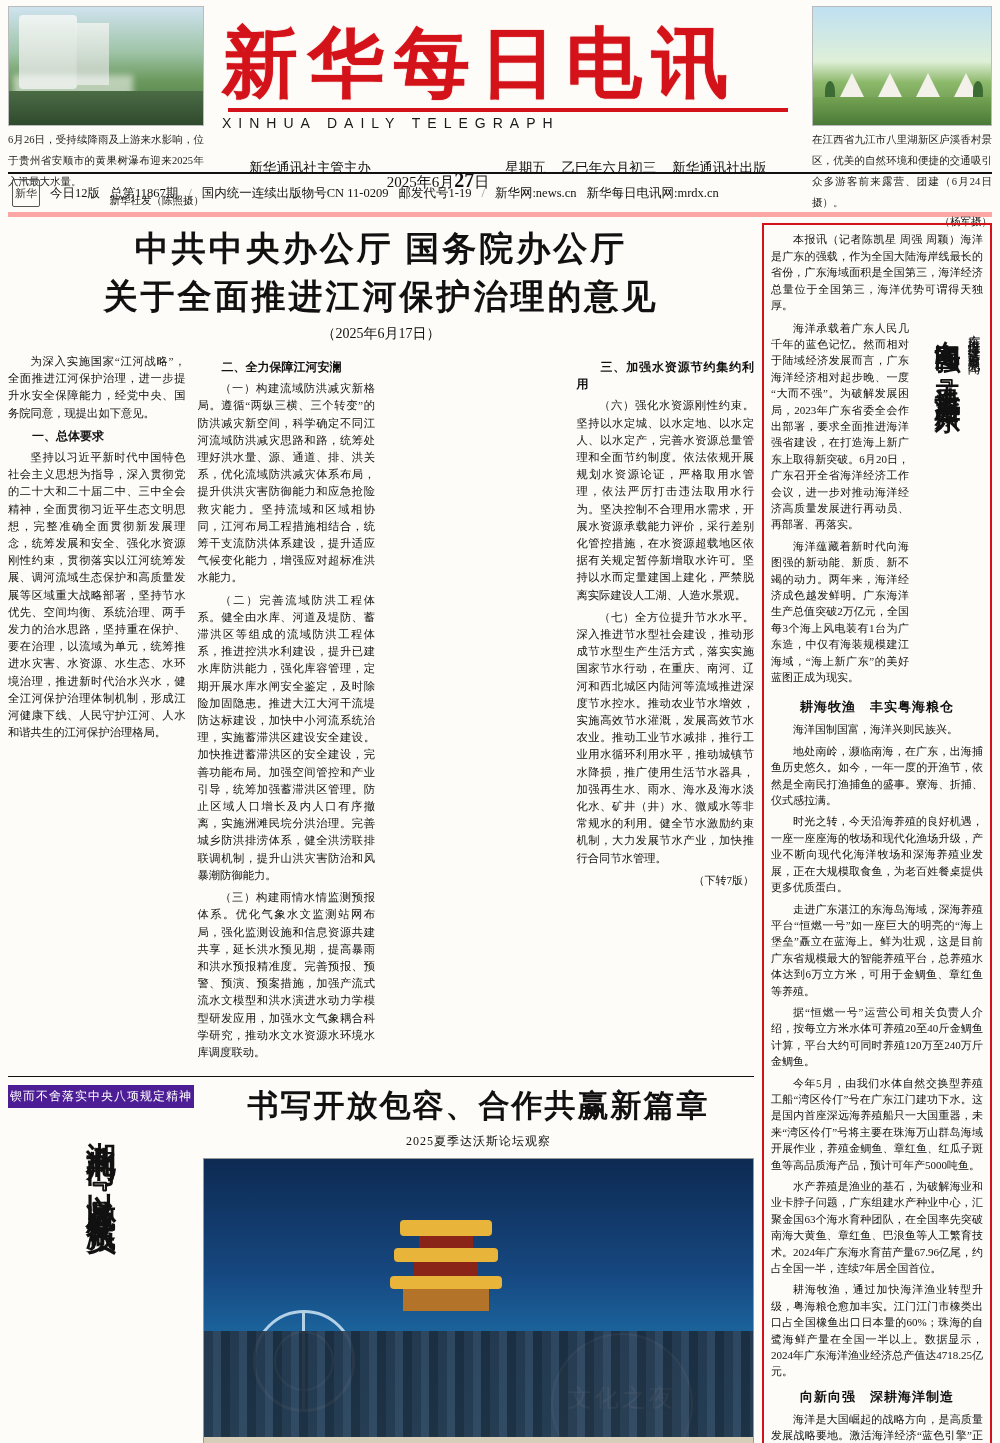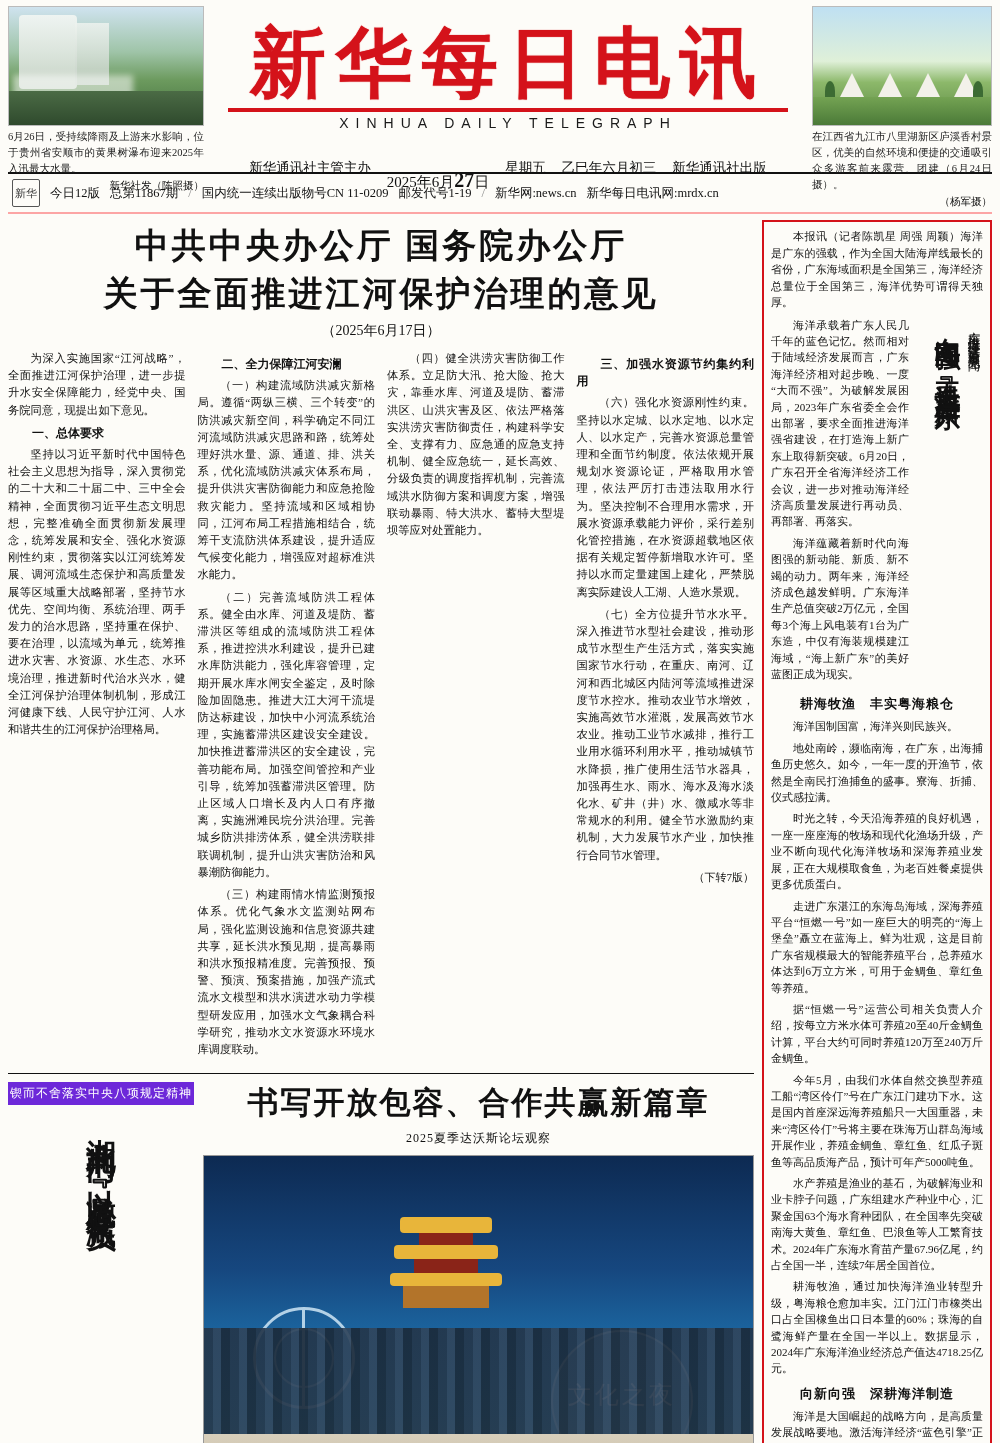--- a/index.html
+++ b/index.html
@@ -12,41 +12,41 @@
 
   
   .masthead{display:flex;align-items:flex-start;padding:6px 8px 0 8px;height:168px;box-sizing:border-box;}
   .mh-left{width:196px;flex:0 0 196px;}
   .mh-photo{width:196px;height:120px;border:1px solid #bbb;box-sizing:border-box;position:relative;overflow:hidden;
     background:linear-gradient(180deg,#cfe3ef 0%,#9fc4a8 38%,#6c9a5e 62%,#3f6b3a 100%);}
   .mh-photo .falls{position:absolute;left:10px;top:8px;width:58px;height:74px;background:linear-gradient(180deg,#f2f6f3,#cfd9cf);border-radius:4px;opacity:.92;}
   .mh-photo .falls2{position:absolute;left:66px;top:16px;width:34px;height:62px;background:linear-gradient(180deg,#eef3ef,#c3cfc4);opacity:.85;}
   .mh-photo .rock{position:absolute;left:0;bottom:0;width:200px;height:34px;background:linear-gradient(180deg,#4b6b45,#2f4a2d);}
   .mh-photo .mist{position:absolute;left:4px;bottom:24px;width:120px;height:26px;background:rgba(255,255,255,.55);filter:blur(3px);}
-  .mh-cap{font-size:10.5px;line-height:16px;margin-top:3px;color:#222;text-align:justify;}
+  .mh-cap{font-size:10.5px;line-height:21px;margin-top:3px;color:#222;text-align:justify;}
   .mh-credit{font-size:10.5px;text-align:right;margin-top:2px;}
 
-  .mh-center{flex:1;text-align:center;padding:0 18px;}
+  .mh-center{flex:1;padding:0 18px;}
   .logo-cn{font-family:"Liberation Serif",serif;font-weight:bold;color:#d4121a;font-size:76px;letter-spacing:10px;line-height:86px;margin-top:14px;
     text-shadow:0 0 1px #d4121a;}
   .logo-bar{height:4px;background:#d4121a;margin:2px auto 3px auto;width:560px;}
   .logo-en{font-size:14px;letter-spacing:7px;color:#1a1a1a;font-family:"Liberation Sans",sans-serif;}
   .mh-meta{display:flex;align-items:center;justify-content:center;gap:16px;margin-top:12px;font-size:13.5px;}
   .mh-meta .date{font-size:15px;margin-top:26px;}
   .mh-meta .date b{font-size:20px;}
 
   .mh-right{width:180px;flex:0 0 180px;}
   .mh-photo2{width:180px;height:120px;border:1px solid #bbb;box-sizing:border-box;position:relative;overflow:hidden;
     background:linear-gradient(180deg,#bfe0f2 0%,#dff0d8 46%,#8cb86a 64%,#58853f 100%);}
   .mh-photo2 .tent{position:absolute;bottom:26px;width:0;height:0;border-left:13px solid transparent;border-right:13px solid transparent;border-bottom:26px solid #f3f1ea;}
   .mh-photo2 .t1{left:26px}.mh-photo2 .t2{left:64px}.mh-photo2 .t3{left:102px}.mh-photo2 .t4{left:140px}
   .mh-photo2 .grass{position:absolute;left:0;bottom:0;width:100%;height:28px;background:linear-gradient(180deg,#74a353,#4b7a38);}
   .mh-photo2 .tree{position:absolute;bottom:24px;width:10px;height:20px;background:#3c6b33;border-radius:50% 50% 20% 20%;}
 
-  .topline{border-top:2px solid #111;border-bottom:2px solid #fca5a5;margin:4px 8px 0 8px;}
+  .topline{border-top:2px solid #111;border-bottom:5px solid #fca5a5;margin:4px 8px 0 8px;}
   .topbar{display:flex;align-items:center;gap:10px;font-size:12.5px;padding:5px 4px;}
   .topbar .mark{width:26px;height:26px;border:1px solid #555;display:flex;align-items:center;justify-content:center;font-size:11px;border-radius:2px;color:#333;}
   .topbar .sep{color:#888;}
 
   
   .content{display:flex;padding:6px 8px 0 8px;gap:8px;box-sizing:border-box;}
   .col-main{flex:1;min-width:0;}
   .col-right{width:230px;flex:0 0 230px;border:2px solid #d4121a;box-sizing:border-box;padding:6px 7px;}
 
   
@@ -57,21 +57,21 @@
   .doc-cols{display:flex;gap:12px;font-size:11.3px;line-height:17.2px;text-align:justify;}
   .doc-cols .c{flex:1;min-width:0;}
   .doc-cols p{margin:0 0 5px 0;text-indent:2em;}
   .doc-cols h3{font-size:12px;margin:6px 0 4px 0;text-indent:2em;font-weight:bold;}
 
   .sect-div{border-top:1px solid #111;margin:10px 0 0 0;}
 
   
   .mid{display:flex;gap:9px;margin-top:8px;}
   .mid-left{width:186px;flex:0 0 186px;}
-  .ribbon{background:#6d28d9;color:#fff;font-size:12px;text-align:center;padding:3px 2px;letter-spacing:1px;}
+  .ribbon{background:#4c1d95;color:#fff;font-size:12px;text-align:center;padding:3px 2px;letter-spacing:1px;}
   .vtitle{writing-mode:vertical-rl;text-orientation:upright;font-size:30px;font-weight:bold;line-height:42px;letter-spacing:4px;height:330px;margin:10px auto;}
 
   .mid-right{flex:1;min-width:0;}
   .feature-title{font-size:31px;font-weight:bold;text-align:center;letter-spacing:2px;line-height:42px;}
   .feature-sub{font-size:12px;text-align:center;margin:6px 0 8px 0;letter-spacing:1px;}
 
   .photo{width:100%;height:380px;position:relative;overflow:hidden;border:1px solid #999;box-sizing:border-box;
     background:linear-gradient(180deg,#0d2a52 0%,#16477f 30%,#1d6ea8 52%,#2b8ab5 68%,#9fb9a8 100%);}
   .ph-pagoda{position:absolute;left:44%;top:16%;width:110px;height:96px;transform:translateX(-50%);}
   .ph-pagoda .roof{position:absolute;left:50%;transform:translateX(-50%);background:#e8b53a;border-radius:4px;}
@@ -178,21 +178,20 @@
           <h3>一、总体要求</h3>
           <p>坚持以习近平新时代中国特色社会主义思想为指导，深入贯彻党的二十大和二十届二中、三中全会精神，全面贯彻习近平生态文明思想，完整准确全面贯彻新发展理念，统筹发展和安全、强化水资源刚性约束，贯彻落实以江河统筹发展、调河流域生态保护和高质量发展等区域重大战略部署，坚持节水优先、空间均衡、系统治理、两手发力的治水思路，坚持重在保护、要在治理，以流域为单元，统筹推进水灾害、水资源、水生态、水环境治理，推进新时代治水兴水，健全江河保护治理体制机制，形成江河健康下线、人民守护江河、人水和谐共生的江河保护治理格局。</p>
         </div>
         <div class="c">
           <h3>二、全力保障江河安澜</h3>
           <p>（一）构建流域防洪减灾新格局。遵循“两纵三横、三个转变”的防洪减灾新空间，科学确定不同江河流域防洪减灾思路和路，统筹处理好洪水量、源、通道、排、洪关系，优化流域防洪减灾体系布局，提升供洪灾害防御能力和应急抢险救灾能力。坚持流域和区域相协同，江河布局工程措施相结合，统筹干支流防洪体系建设，提升适应气候变化能力，增强应对超标准洪水能力。</p>
           <p>（二）完善流域防洪工程体系。健全由水库、河道及堤防、蓄滞洪区等组成的流域防洪工程体系，推进控洪水利建设，提升已建水库防洪能力，强化库容管理，定期开展水库水闸安全鉴定，及时除险加固隐患。推进大江大河干流堤防达标建设，加快中小河流系统治理，实施蓄滞洪区建设安全建设。加快推进蓄滞洪区的安全建设，完善功能布局。加强空间管控和产业引导，统筹加强蓄滞洪区管理。防止区域人口增长及内人口有序撤离，实施洲滩民垸分洪治理。完善城乡防洪排涝体系，健全洪涝联排联调机制，提升山洪灾害防治和风暴潮防御能力。</p>
           <p>（三）构建雨情水情监测预报体系。优化气象水文监测站网布局，强化监测设施和信息资源共建共享，延长洪水预见期，提高暴雨和洪水预报精准度。完善预报、预警、预演、预案措施，加强产流式流水文模型和洪水演进水动力学模型研发应用，加强水文气象耦合科学研究，推动水文水资源水环境水库调度联动。</p>
         </div>
         <div class="c">
-          <p>（四）健全洪涝灾害防御工作体系。立足防大汛、抢大险、抢大灾，靠垂水库、河道及堤防、蓄滞洪区、山洪灾害及区、依法严格落实洪涝灾害防御责任，构建科学安全、支撑有力、应急通的应急支持机制、健全应急统一，延长高效、分级负责的调度指挥机制，完善流域洪水防御方案和调度方案，增强联动暴雨、特大洪水、蓄特大型堤坝等应对处置能力。</p>
         </div>
         <div class="c">
           <h3>三、加强水资源节约集约利用</h3>
           <p>（六）强化水资源刚性约束。坚持以水定城、以水定地、以水定人、以水定产，完善水资源总量管理和全面节约制度。依法依规开展规划水资源论证，严格取用水管理，依法严厉打击违法取用水行为。坚决控制不合理用水需求，开展水资源承载能力评价，采行差别化管控措施，在水资源超载地区依据有关规定暂停新增取水许可。坚持以水而定量建国上建化，严禁脱离实际建设人工湖、人造水景观。</p>
           <p>（七）全方位提升节水水平。深入推进节水型社会建设，推动形成节水型生产生活方式，落实实施国家节水行动，在重庆、南河、辽河和西北城区内陆河等流域推进深度节水控水。推动农业节水增效，实施高效节水灌溉，发展高效节水农业。推动工业节水减排，推行工业用水循环利用水平，推动城镇节水降损，推广使用生活节水器具，加强再生水、雨水、海水及海水淡化水、矿井（井）水、微咸水等非常规水的利用。健全节水激励约束机制，大力发展节水产业，加快推行合同节水管理。</p>
           <p class="cont">（下转7版）</p>
         </div>
       </div>
 
       <div class="sect-div"></div>

